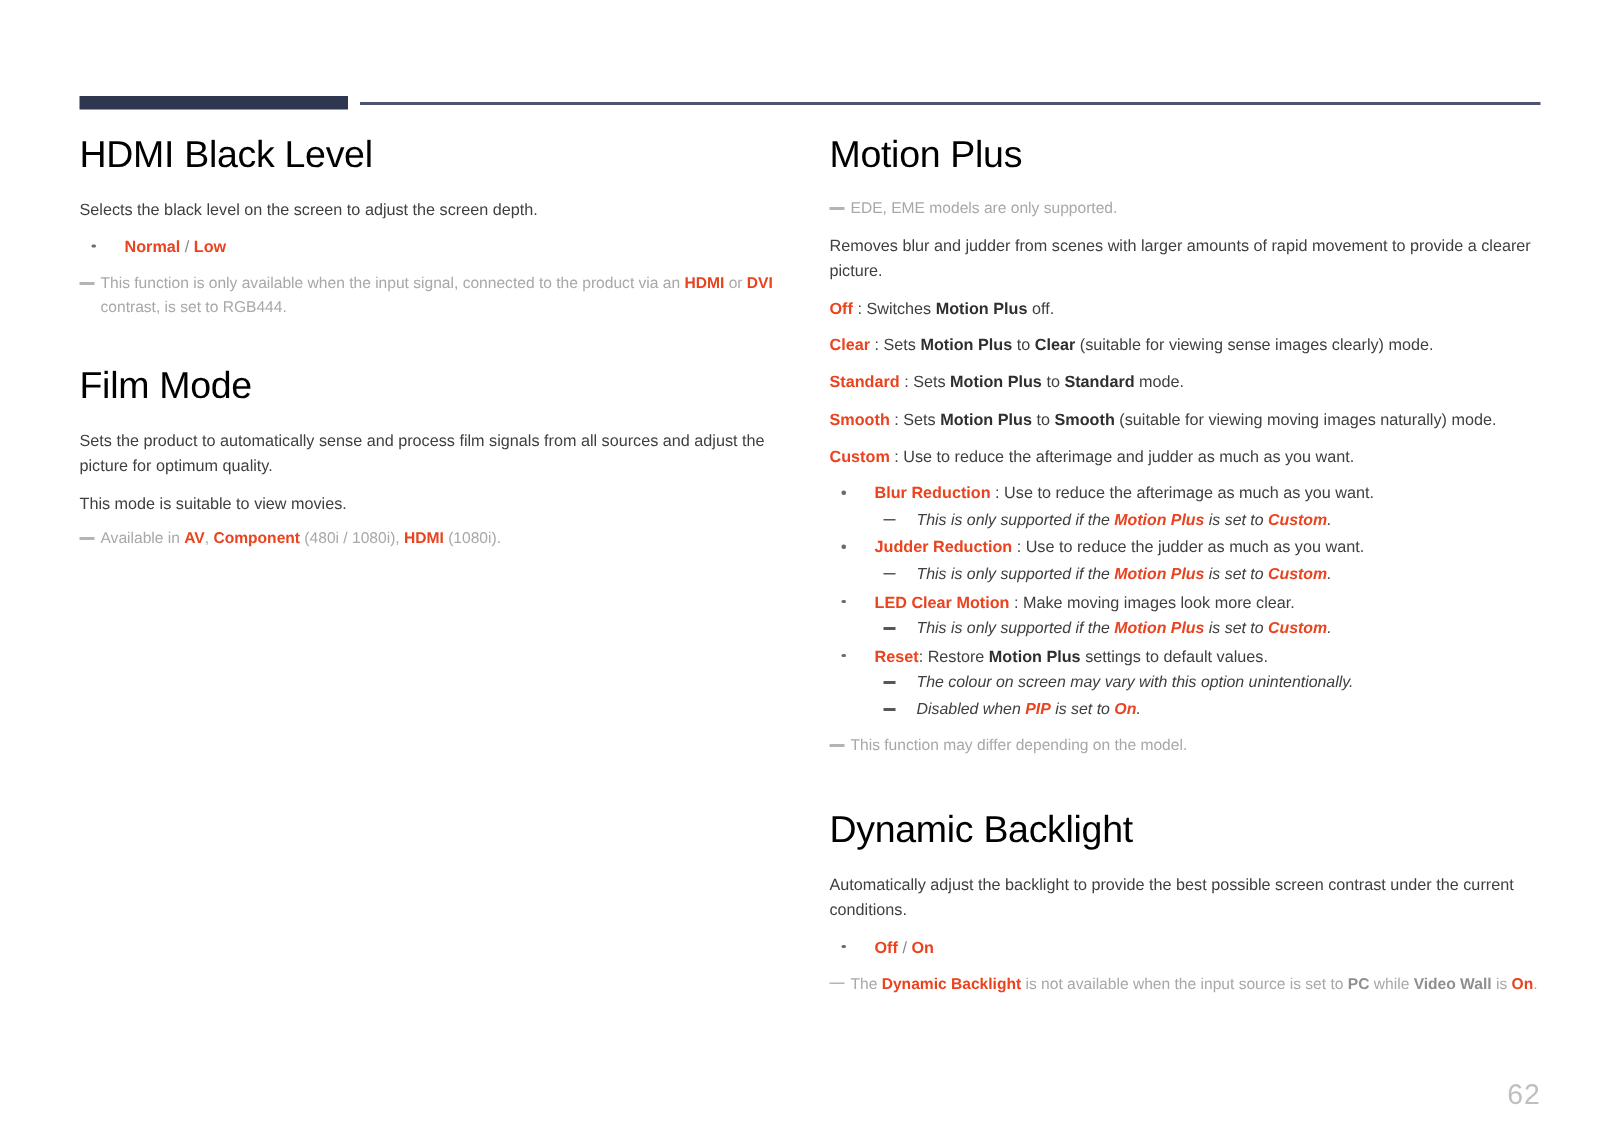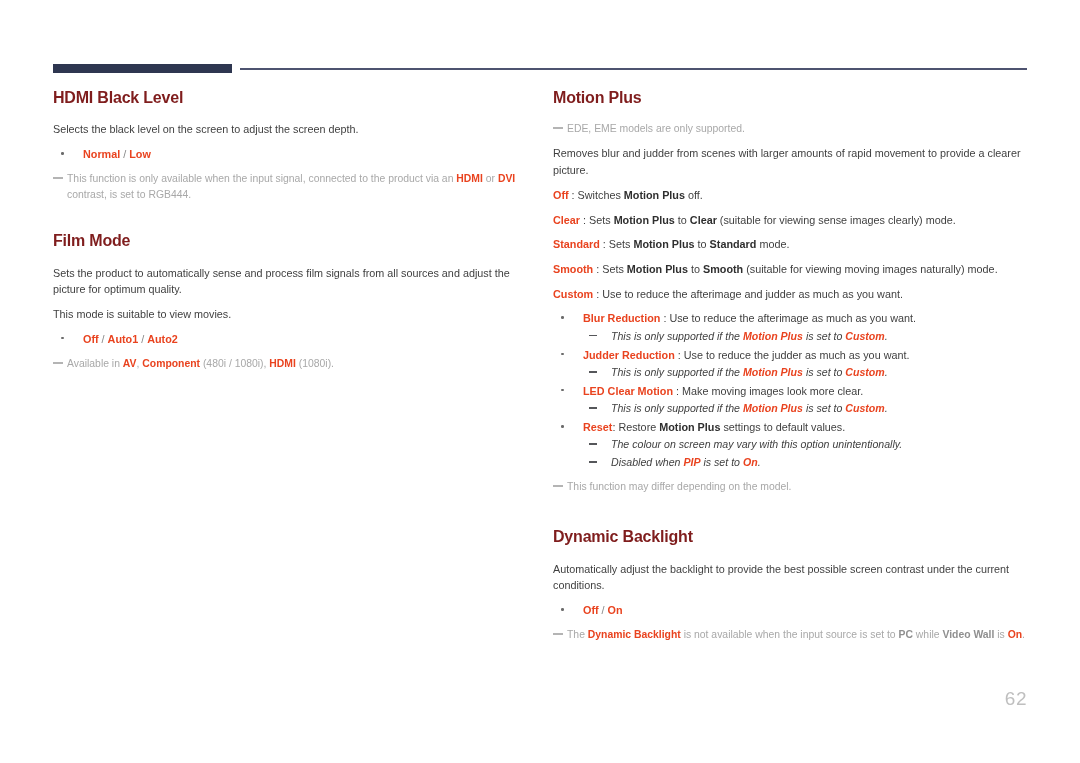--- a/index.html
+++ b/index.html
@@ -50,23 +50,23 @@
   
   .col {
     position: absolute;
     top: 88px;
   }
   .col-left  { left: 53px;  width: 470px; }
   .col-right { left: 553px; width: 474px; }
 
   
   h2.section-title {
-    font-size: 16px;
-    font-weight: bold;
-    color: #7f1d1d;
+    font-size: 25px;
+    font-weight: normal;
+    color: #000000;
     margin: 0 0 14px 0;
     letter-spacing: -0.2px;
     line-height: 1.2;
   }
   .sec { margin-bottom: 0; }
   .sec + .sec { margin-top: 28px; }
 
   p.body-text {
     font-size: 10.8px;
     line-height: 1.55;
@@ -153,21 +153,21 @@
 
   
   .red  { color: #e9431f; font-weight: bold; }
   .sep  { color: #888888; font-weight: normal; }
   .bold { font-weight: bold; color: #2f2f2f; }
 
   
   .page-number {
     position: absolute;
     right: 53px;
-    top: 688px;
+    top: 720px;
     font-size: 19px;
     color: #bfbfbf;
     letter-spacing: 0.5px;
   }
 </style>
 </head>
 <body>
 
 <div class="page">
 
@@ -189,26 +189,20 @@
       </ul>
       <div class="note">
         <span class="ndash"></span><span>This function is only available when the input signal, connected to the product via an </span><span class="red">HDMI</span><span> or </span><span class="red">DVI</span><span> contrast, is set to RGB444.</span>
       </div>
     </div>
 
     <div class="sec">
       <h2 class="section-title">Film Mode</h2>
       <p class="body-text">Sets the product to automatically sense and process film signals from all sources and adjust the picture for optimum quality.</p>
       <p class="body-text">This mode is suitable to view movies.</p>
-      <ul class="bullets">
-        <li>
-          <span class="bdot"></span>
-          <span class="red">Off</span><span class="sep"> / </span><span class="red">Auto1</span><span class="sep"> / </span><span class="red">Auto2</span>
-        </li>
-      </ul>
       <div class="note">
         <span class="ndash"></span><span>Available in </span><span class="red">AV</span><span>, </span><span class="red">Component</span><span> (480i / 1080i), </span><span class="red">HDMI</span><span> (1080i).</span>
       </div>
     </div>
 
   </div>
 
   <div class="col col-right">
 
     <div class="sec">

